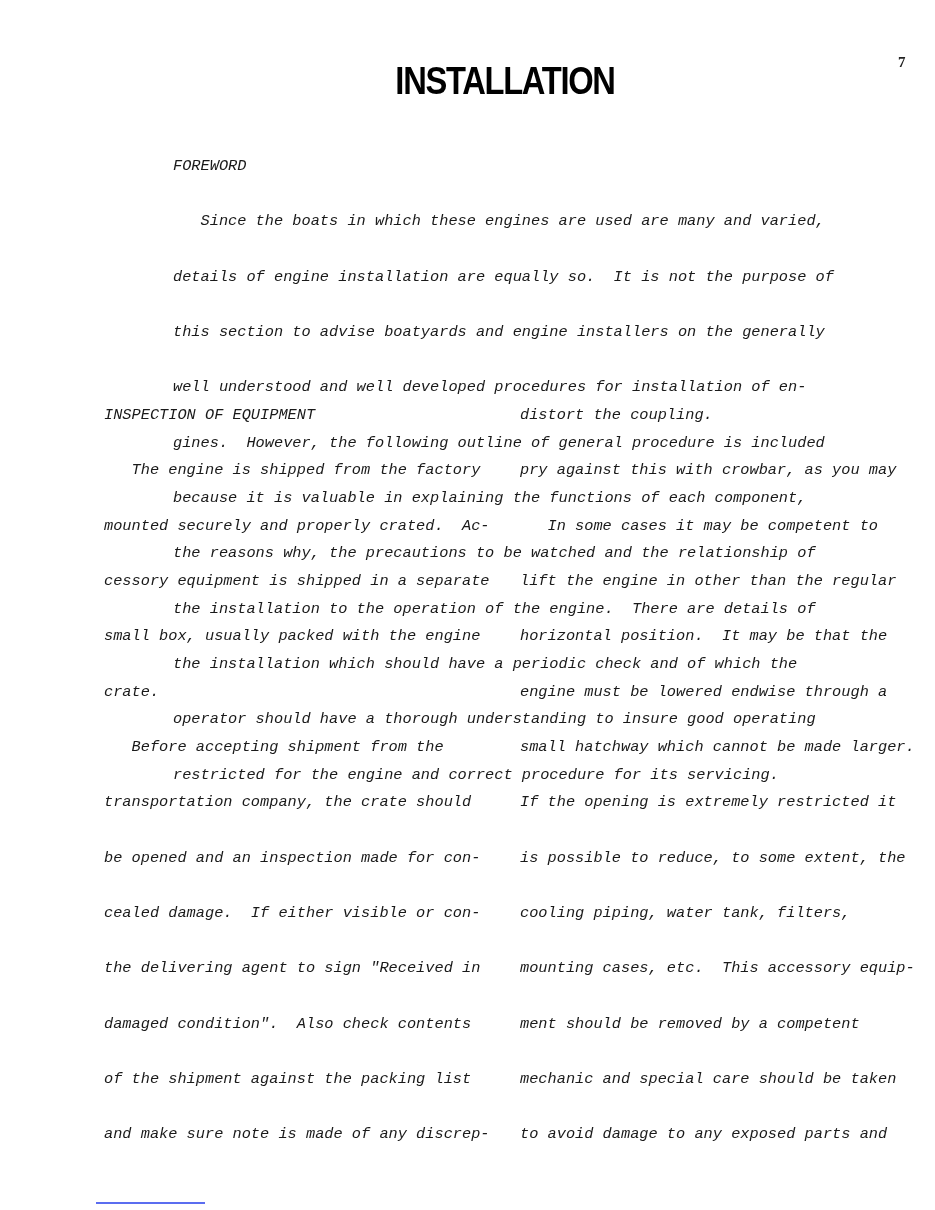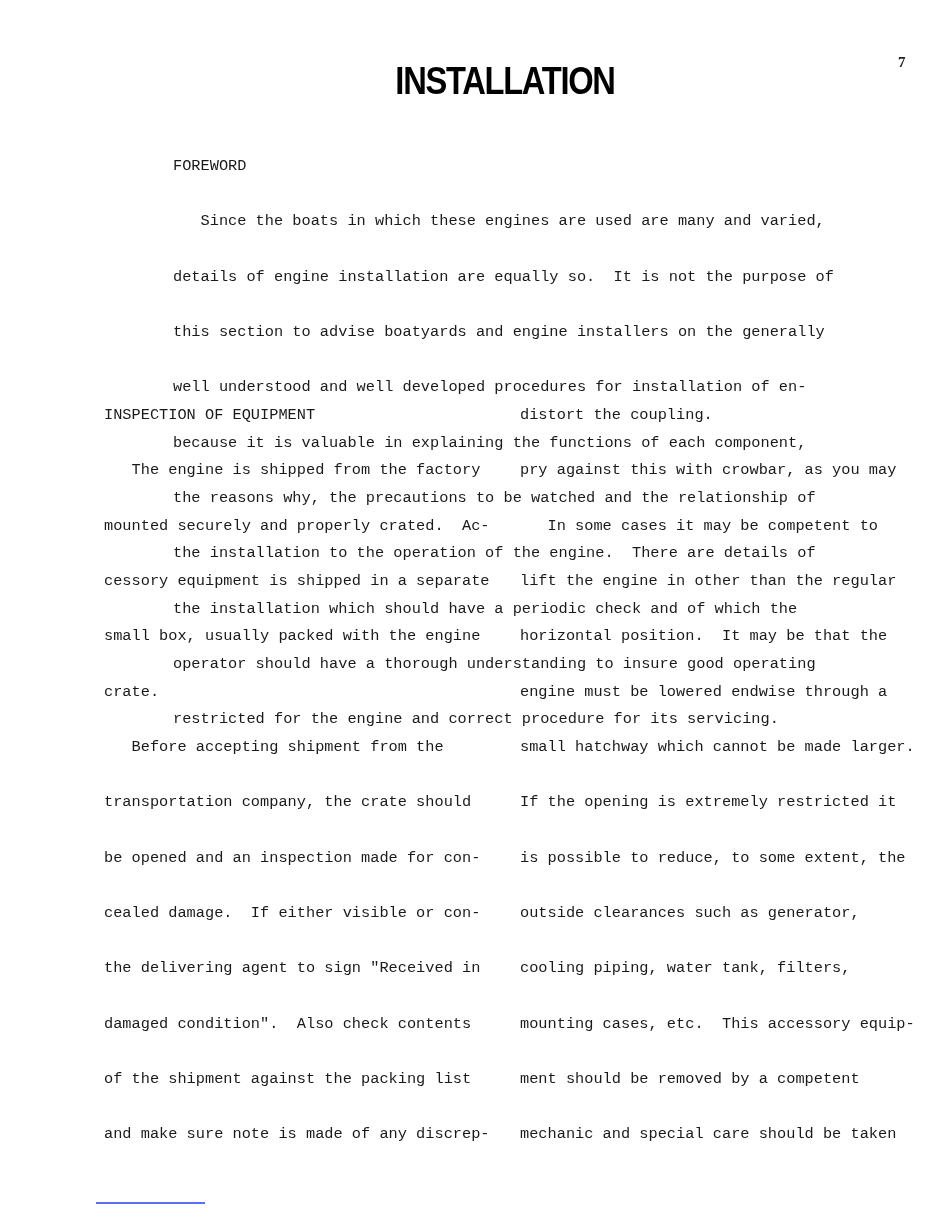--- a/index.html
+++ b/index.html
@@ -1,37 +1,38 @@
 <!DOCTYPE html>
 <html><head>
 <meta charset="utf-8">
 <style>
   html, body { margin: 0; padding: 0; background: #ffffff; }
   body { width: 935px; height: 1210px; position: relative; overflow: hidden; color: #111; }
   .page-number { position: absolute; left: 898px; top: 54px; font-family: "Liberation Serif", serif; font-size: 15px; font-weight: bold; color: #222; }
   .title { position: absolute; left: 0; width: 1010px; top: 60px; text-align: center; font-family: "Liberation Sans", sans-serif; font-weight: bold; font-size: 38px; letter-spacing: -1.5px; transform: scaleX(0.86); transform-origin: 505px 0; color: #000; }
-  .mono { font-family: "Liberation Mono", monospace; font-size: 15.3px; line-height: 18.45px; white-space: pre; color: #1a1a1a; }
+  .mono { font-family: "Liberation Mono", monospace; font-size: 15.3px; line-height: 18.45px; white-space: pre; color: #1a1a1a; font-style: italic; }
   .foreword { position: absolute; left: 173px; top: 120px; }
   .col-left { position: absolute; left: 104px; top: 369px; }
   .col-right { position: absolute; left: 520px; top: 369px; }
   .line { display: block; height: 18.45px; }
   .bottom-rule { position: absolute; left: 96px; top: 1202px; width: 109px; height: 1.5px; background: #5b6df0; }
 </style>
 </head>
 <body>
 
 <div class="page-number">7</div>
 <div class="title">INSTALLATION</div>
 
 <div class="foreword mono">
   <span class="line">FOREWORD</span>
   <span class="line">   Since the boats in which these engines are used are many and varied,</span>
   <span class="line">details of engine installation are equally so.  It is not the purpose of</span>
   <span class="line">this section to advise boatyards and engine installers on the generally</span>
   <span class="line">well understood and well developed procedures for installation of en-</span>
+  <span class="line">gines.  However, the following outline of general procedure is included</span>
   <span class="line">because it is valuable in explaining the functions of each component,</span>
   <span class="line">the reasons why, the precautions to be watched and the relationship of</span>
   <span class="line">the installation to the operation of the engine.  There are details of</span>
   <span class="line">the installation which should have a periodic check and of which the</span>
   <span class="line">operator should have a thorough understanding to insure good operating</span>
   <span class="line">restricted for the engine and correct procedure for its servicing.</span>
 </div>
 
 <div class="col-left mono">
   <span class="line">INSPECTION OF EQUIPMENT</span>
@@ -83,25 +84,25 @@
 <div class="col-right mono">
   <span class="line">distort the coupling.</span>
   <span class="line">pry against this with crowbar, as you may</span>
   <span class="line">   In some cases it may be competent to</span>
   <span class="line">lift the engine in other than the regular</span>
   <span class="line">horizontal position.  It may be that the</span>
   <span class="line">engine must be lowered endwise through a</span>
   <span class="line">small hatchway which cannot be made larger.</span>
   <span class="line">If the opening is extremely restricted it</span>
   <span class="line">is possible to reduce, to some extent, the</span>
-  <span class="line">outside clearances such as generator,</span>
   <span class="line">cooling piping, water tank, filters,</span>
   <span class="line">mounting cases, etc.  This accessory equip-</span>
   <span class="line">ment should be removed by a competent</span>
   <span class="line">mechanic and special care should be taken</span>
+  <span class="line">to avoid damage to any exposed parts and</span>
   
   
   
   
   
   
   
   
   
   

